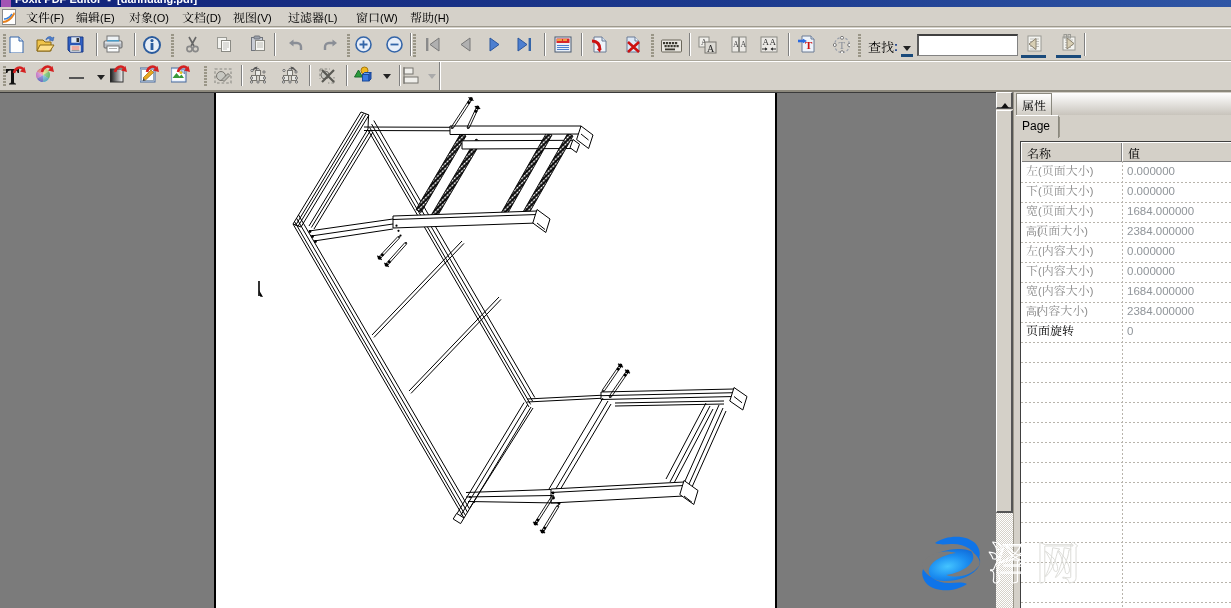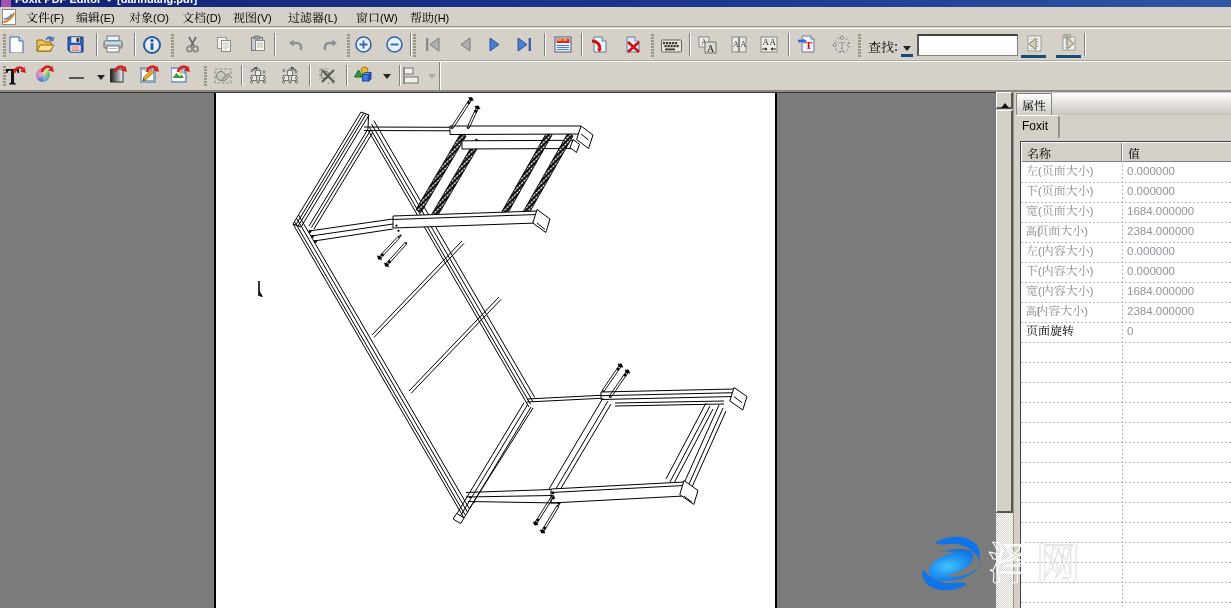--- a/index.html
+++ b/index.html
@@ -567,21 +567,21 @@
 <div class="ab" style="left:996px;top:110px;width:17px;height:403px;background:#d4d0c8;border-top:1px solid #fff;border-left:1px solid #fff;border-right:2px solid #555;border-bottom:2px solid #555"></div>
 <div class="ab" style="left:996px;top:513px;width:17px;height:95px;background:repeating-conic-gradient(#fff 0% 25%, #d6d2ca 0% 50%);background-size:2px 2px"></div>
 <div class="ab" style="left:1013px;top:92px;width:218px;height:516px;background:#d4d0c8;border-left:1px solid #9a968a"></div>
 <div class="ab" style="left:1016px;top:93px;width:215px;height:22px;background:linear-gradient(#ffffff,#c8c4bc)"></div>
 <div class="ab" style="left:1016px;top:93px;width:36px;height:22px;background:linear-gradient(#ffffff,#d0ccc4);border:1px solid #8a887e;border-bottom:none"></div>
 <svg style="position:absolute;left:1022px;top:99.92px;overflow:visible" width="30" height="18" fill="#000" font-family="Liberation Sans,sans-serif">
     <use href="#c18" transform="translate(0 10.08) scale(0.12 -0.12)"></use>
     <use href="#c19" transform="translate(12 10.08) scale(0.12 -0.12)"></use>
   </svg>
 <div class="ab" style="left:1016px;top:115px;width:43px;height:23px;background:#d4d0c8;border-right:1px solid #8a887e;border-top:1px solid #fff"></div>
-<div class="ab" style="left:1022px;top:119px;font-size:12px;color:#000">Foxit</div>
+<div class="ab" style="left:1022px;top:119px;font-size:12px;color:#000">Page</div>
 <div class="ab" style="left:1059px;top:117px;width:1px;height:20px;background:#9a968a"></div>
 <div class="ab" style="left:1020px;top:141px;width:211px;height:467px;background:#fff;border-left:1.5px solid #404040;border-top:1.5px solid #404040"></div>
 <div class="ab" style="left:1021.5px;top:142.5px;width:209.5px;height:19px;background:#d4d0c8;border-bottom:1px solid #808080"></div>
 <div class="ab" style="left:1121px;top:143px;width:2px;height:18px;border-left:1px solid #808080;border-right:1px solid #fff"></div>
 <svg style="position:absolute;left:1027px;top:147.92px;overflow:visible" width="30" height="18" fill="#000" font-family="Liberation Sans,sans-serif">
     <use href="#c20" transform="translate(0 10.08) scale(0.12 -0.12)"></use>
     <use href="#c21" transform="translate(12 10.08) scale(0.12 -0.12)"></use>
   </svg>
 <svg style="position:absolute;left:1128px;top:147.92px;overflow:visible" width="18" height="18" fill="#000" font-family="Liberation Sans,sans-serif">
     <use href="#c22" transform="translate(0 10.08) scale(0.12 -0.12)"></use>

